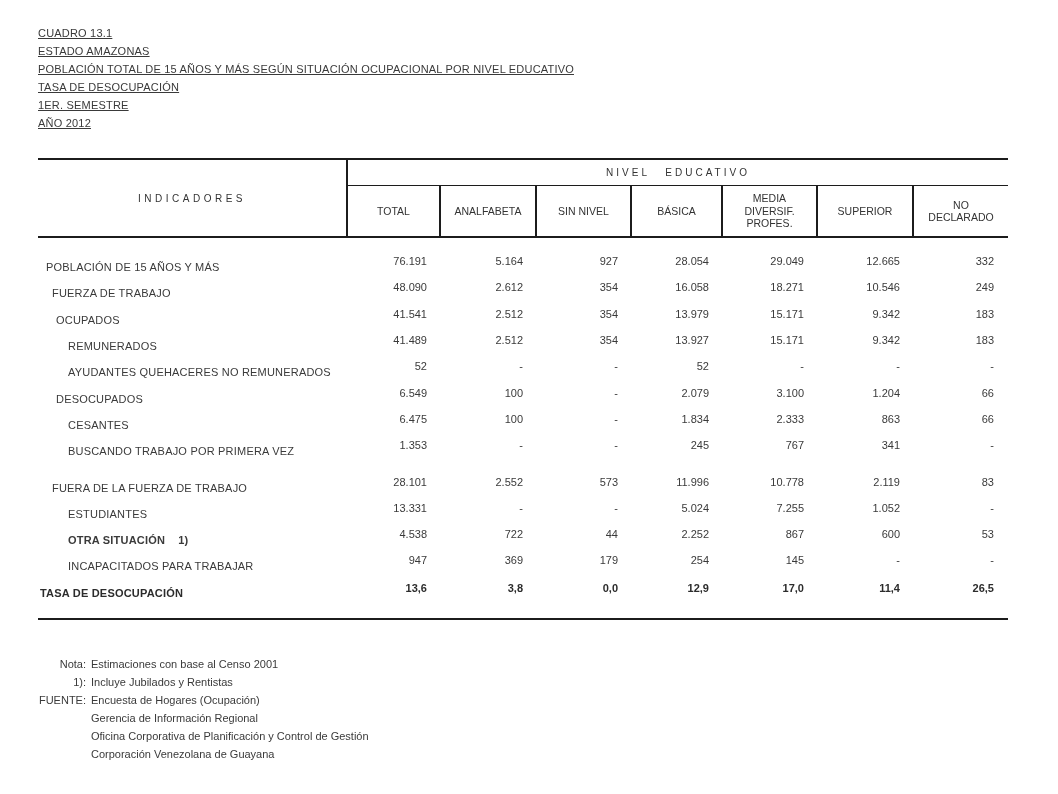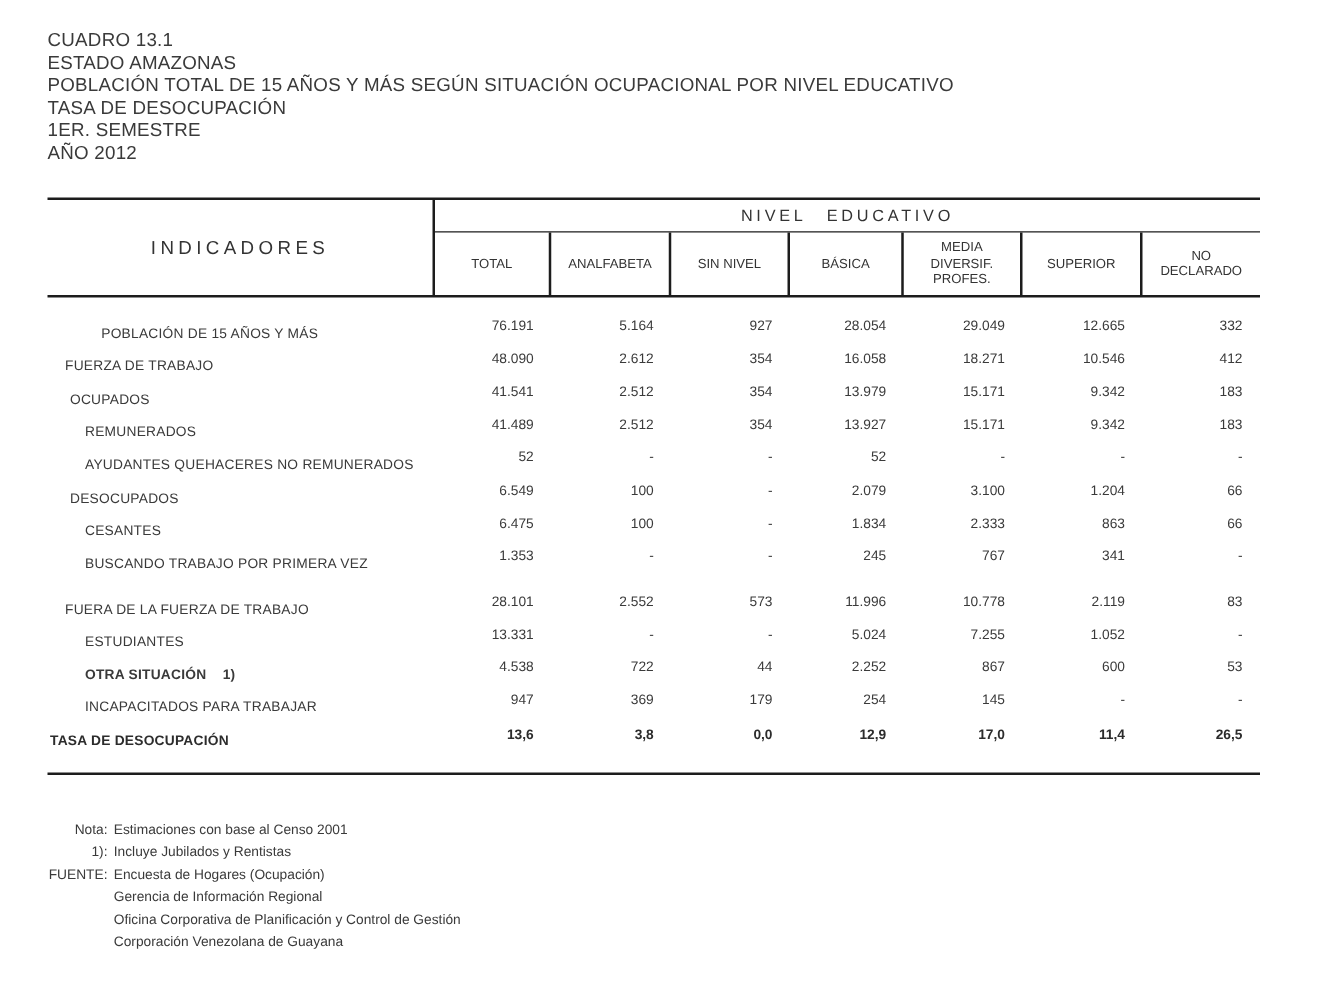--- a/index.html
+++ b/index.html
@@ -13,46 +13,47 @@
     position:relative;
     width:1058px;height:794px;
     background:var(--bg);
     font-family:"Liberation Sans", sans-serif;
     color:var(--text);
     overflow:hidden;
   }
   
   .title-block{
     position:absolute;left:38px;top:24px;
-    font-size:15px;line-height:18px;
+    font-size:11px;line-height:18px;
     letter-spacing:.2px;
+    text-decoration:underline;
   }
   
   .table-wrap{
     position:absolute;left:38px;top:158px;width:970px;
   }
   .thead{
     display:flex;
     height:80px;
     border-top:2px solid var(--line);
     border-bottom:2.5px solid var(--line);
   }
   .corner{
     width:310px;
     border-right:2px solid var(--line);
     display:flex;align-items:center;justify-content:center;
-    font-size:15px;letter-spacing:3.5px;
+    font-size:10px;letter-spacing:3.5px;
     color:#333;
   }
   .thead-right{flex:1;display:flex;flex-direction:column;}
   .band{
     height:26px;
     border-bottom:1.5px solid var(--line);
     display:flex;align-items:center;justify-content:center;
-    font-size:13px;letter-spacing:3px;word-spacing:10px;
+    font-size:10px;letter-spacing:3px;word-spacing:10px;
     color:#333;
   }
   .cols{
     flex:1;
     display:grid;
     grid-template-columns:93px 96px 95px 91px 95px 96px 94px;
   }
   .col-cell{
     display:flex;align-items:center;justify-content:center;
     text-align:center;
@@ -117,38 +118,38 @@
 DIVERSIF.
 PROFES.</div>
             <div class="col-cell">SUPERIOR</div>
             <div class="col-cell">NO
 DECLARADO</div>
           </div>
       </div>
     </div>
     <div class="tbody">
         <div class="trow">
-          <div class="rlabel" style="padding-left: 8px; margin-left: 35px;">POBLACIÓN DE 15 AÑOS Y MÁS</div>
+          <div class="rlabel" style="padding-left: 8px;">POBLACIÓN DE 15 AÑOS Y MÁS</div>
           <div class="val">76.191</div>
           <div class="val">5.164</div>
           <div class="val">927</div>
           <div class="val">28.054</div>
           <div class="val">29.049</div>
           <div class="val">12.665</div>
           <div class="val">332</div>
         </div>
         <div class="trow">
           <div class="rlabel" style="padding-left: 14px;">FUERZA DE TRABAJO</div>
           <div class="val">48.090</div>
           <div class="val">2.612</div>
           <div class="val">354</div>
           <div class="val">16.058</div>
           <div class="val">18.271</div>
           <div class="val">10.546</div>
-          <div class="val">412</div>
+          <div class="val">249</div>
         </div>
         <div class="trow">
           <div class="rlabel" style="padding-left: 18px;">OCUPADOS</div>
           <div class="val">41.541</div>
           <div class="val">2.512</div>
           <div class="val">354</div>
           <div class="val">13.979</div>
           <div class="val">15.171</div>
           <div class="val">9.342</div>
           <div class="val">183</div>

